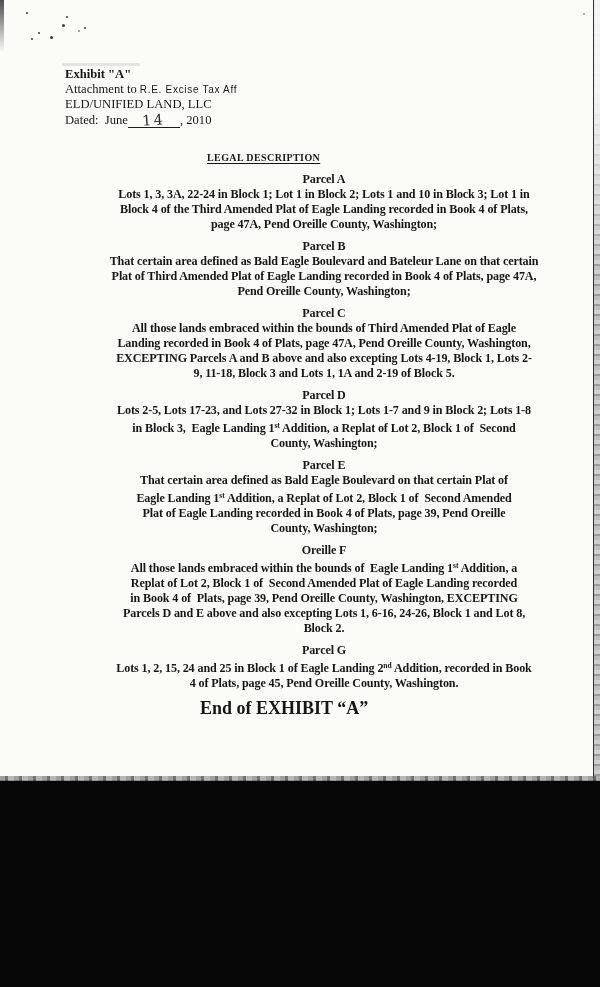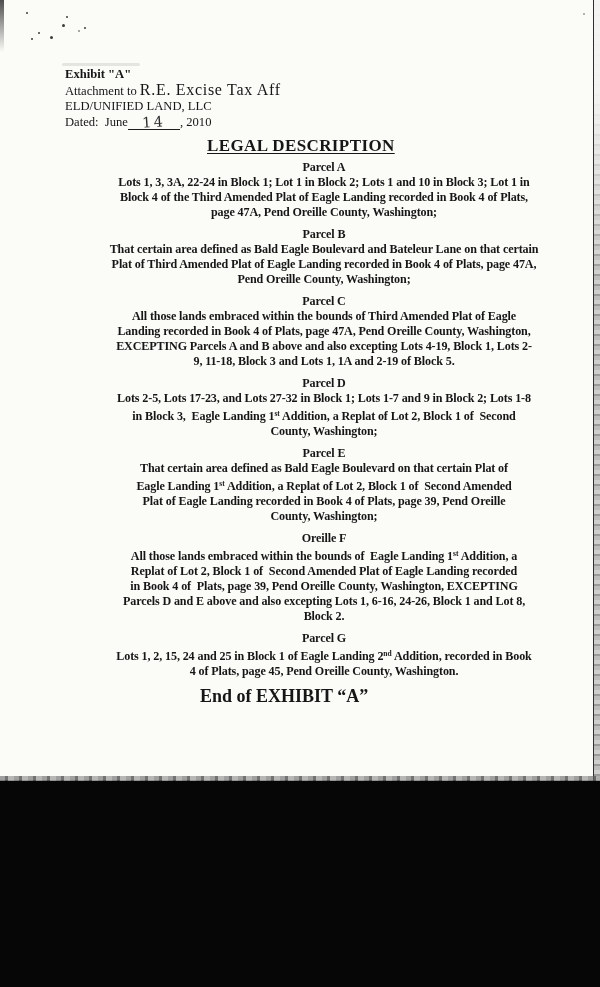--- a/index.html
+++ b/index.html
@@ -2,25 +2,25 @@
 <html><head>
 <meta charset="utf-8">
 <style>
   html,body{margin:0;padding:0;}
   body{width:600px;height:987px;font-family:"Liberation Serif",serif;background:#ffffff;}
   .page{position:relative;width:600px;height:987px;background:#fbfbf8;overflow:hidden;}
 
   .content{position:absolute;left:65px;top:67px;width:486px;color:#161616;}
   .hline{font-size:12.6px;line-height:15px;white-space:pre;}
   .exhibit{font-weight:700;}
-  .typed{font-family:Liberation Serif, serif;font-size:16px;letter-spacing:0.7px;}
+  .typed{font-family:Liberation Sans, sans-serif;font-size:10px;letter-spacing:0.7px;}
   .dated{height:18px;}
   .blank{display:inline-block;width:52px;border-bottom:1.3px solid #1d1d1d;text-align:center;height:15px;vertical-align:baseline;}
   .hand{display:inline-block;font-family:"DejaVu Serif",serif;font-size:14.5px;letter-spacing:2.5px;color:#2c2c2c;transform:rotate(-4deg) translateY(1px);}
-  .title{font-weight:700;font-size:17px;letter-spacing:0.4px;text-decoration:underline;text-decoration-thickness:1.4px;text-underline-offset:2px;margin:6px 0 6px 142px;line-height:16px;}
+  .title{font-weight:700;font-size:10px;letter-spacing:0.4px;text-decoration:underline;text-decoration-thickness:1.4px;text-underline-offset:2px;margin:20px 0 6px 142px;line-height:16px;}
 
   .parcels{margin-left:32px;}
   .parcel{margin-bottom:7px;}
   .phead,.pline{font-weight:700;font-size:12.1px;line-height:15px;letter-spacing:-0.12px;white-space:pre;text-align:center;}
   sup{font-size:7.5px;vertical-align:4px;letter-spacing:0;}
   .endline{font-weight:700;font-size:18px;margin:7px 0 0 135px;white-space:pre;}
 
   .black-band{position:absolute;left:0;top:780px;width:600px;height:207px;background:#060606;}
   .band-edge{position:absolute;left:0;top:-4px;width:100%;height:5px;opacity:.85;
     background:repeating-linear-gradient(90deg,#8f8f8f 0 5px,#5a5a5a 5px 8px,#ababa9 8px 14px);}

